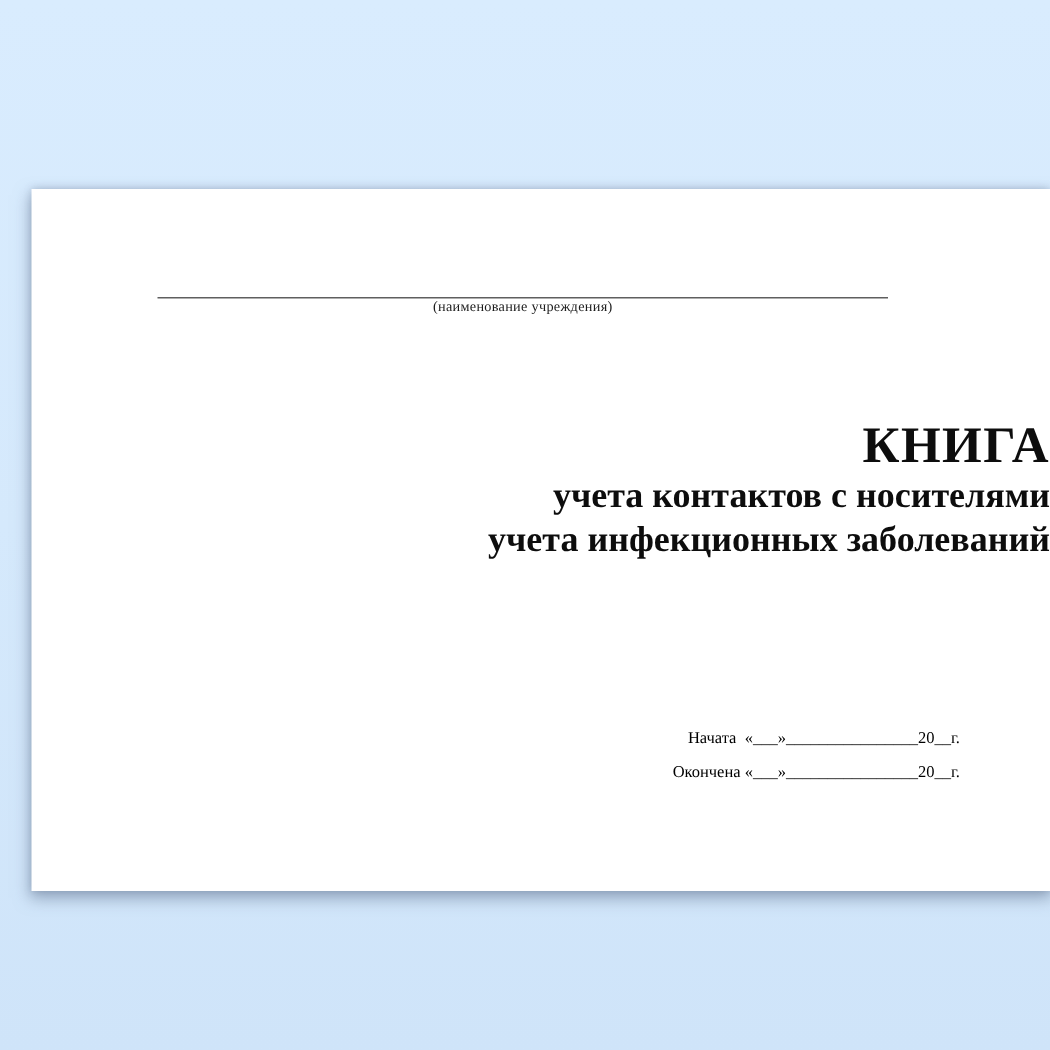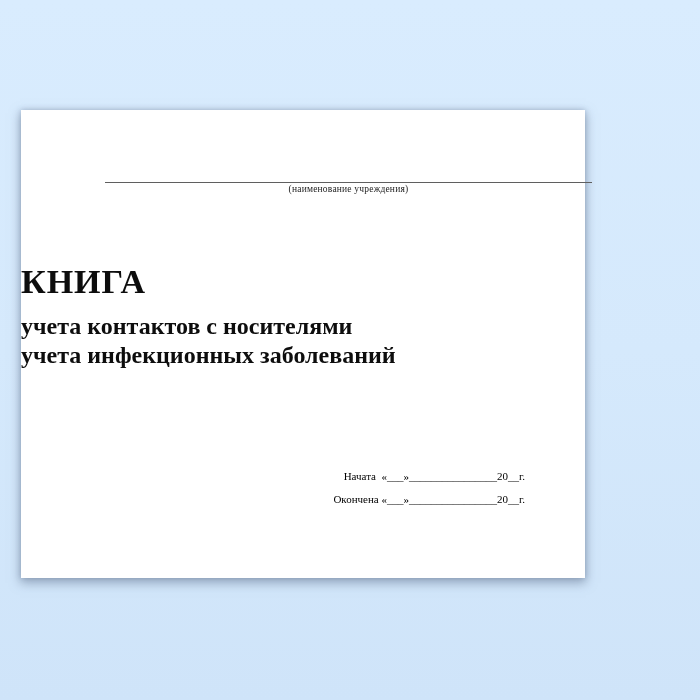--- a/index.html
+++ b/index.html
@@ -10,26 +10,27 @@
     overflow: hidden;
   }
   body {
     position: relative;
     background: linear-gradient(180deg, #d9ecfe 0%, #d5e9fc 50%, #cfe4f9 100%);
     font-family: "Liberation Serif", "DejaVu Serif", serif;
   }
   .sheet {
     position: absolute;
     left: 21px;
-    top: 110px;
-    width: 564px;
+    top: 126px;
+    width: 636px;
     height: 468px;
     background: #ffffff;
     box-shadow: 0 4px 10px 1px rgba(100, 118, 145, 0.55),
                 0 0 5px rgba(100, 118, 145, 0.35);
+    padding-left: 43px;
   }
   .org-block {
     position: absolute;
     top: 72px;
     left: 84px;
     width: 487px;
   }
   .org-line {
     height: 0;
     border-top: 1px solid #5f5f5f;
@@ -39,32 +40,32 @@
     text-align: center;
     font-size: 9.5px;
     color: #1c1c1c;
     letter-spacing: 0.2px;
   }
   .title-block {
     position: absolute;
     top: 154px;
     left: 0;
     width: 100%;
-    text-align: left;
+    text-align: right;
     color: #0d0d0d;
   }
   .book-title {
     margin: 0;
     font-size: 34px;
     font-weight: bold;
     line-height: 36px;
     letter-spacing: 1px;
   }
   .book-subtitle {
-    margin-top: 12px;
+    margin-top: 1px;
     font-size: 24px;
     font-weight: bold;
     line-height: 29px;
   }
   .dates-block {
     position: absolute;
     top: 360px;
     right: 60px;
     text-align: right;
     font-size: 11px;

